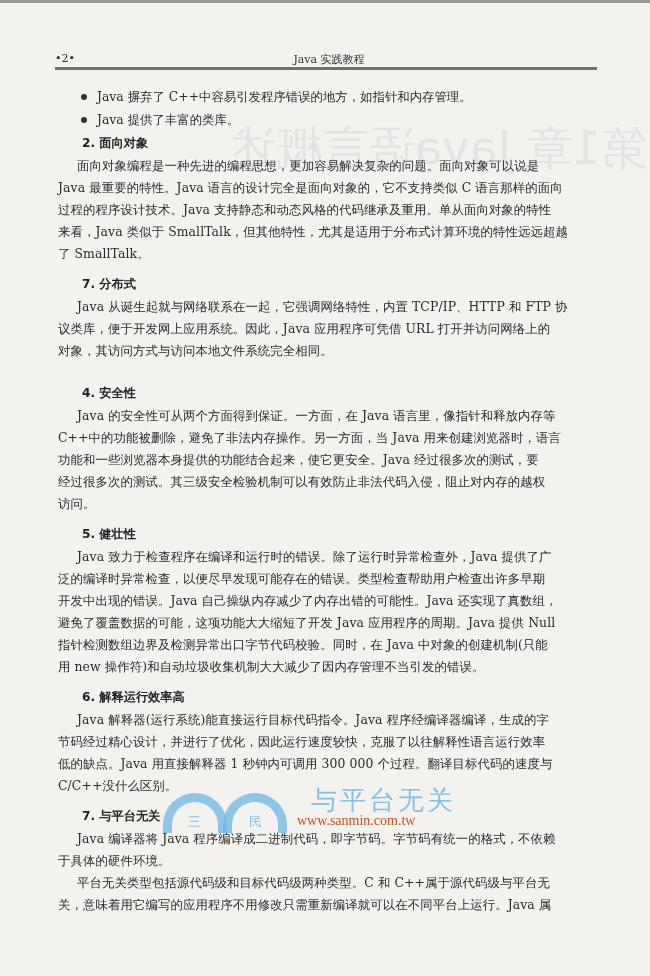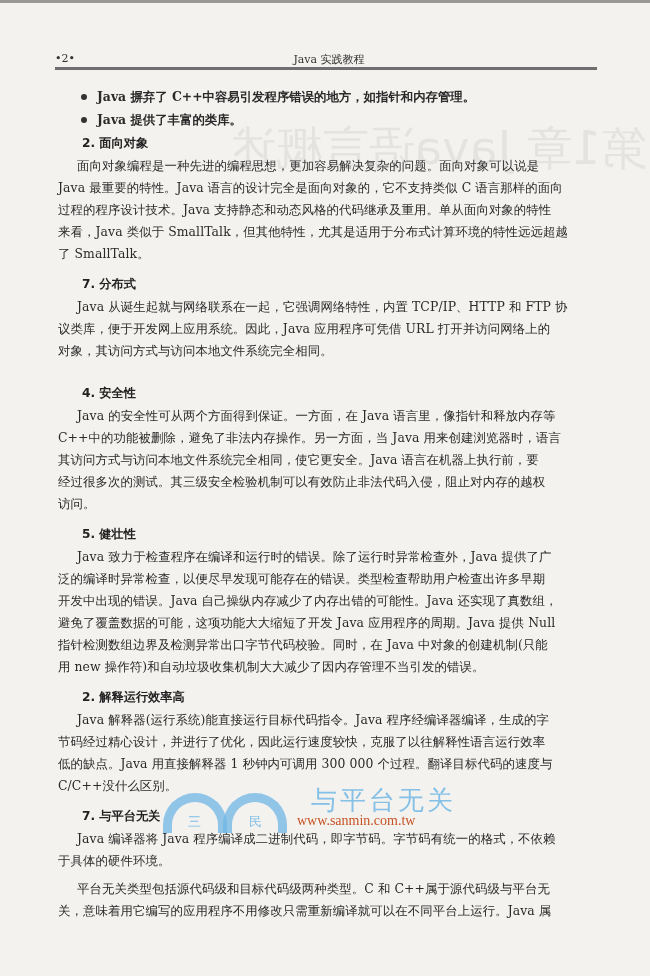--- a/index.html
+++ b/index.html
@@ -10,21 +10,21 @@
     color: #2a2a2a;
     position: relative;
   }
   .page { position: absolute; left: 0; top: 0; width: 650px; height: 976px; }
   .top-edge { position: absolute; left: 0; top: 0; width: 650px; height: 3px; background: #9a9894; }
   .header { position: absolute; left: 55px; top: 50px; width: 540px; height: 20px; }
   .page-num { position: absolute; left: 0; top: 2px; font-size: 11px; color: #333; }
   .running-title { position: absolute; left: 8px; right: 0; top: 2px; text-align: center; font-size: 11px; color: #333; }
   .header-rule { position: absolute; left: 55px; top: 67px; width: 542px; height: 3px; background: #6f6f6f; }
   .content { position: absolute; left: 77px; top: 86px; width: 520px; font-size: 12.4px; line-height: 22px; }
-  .bullet { position: relative; padding-left: 20px; height: 23px; white-space: nowrap; font-weight: bold; }
+  .bullet { position: relative; padding-left: 20px; height: 23px; white-space: nowrap; }
   .bullet .dot { position: absolute; left: 4px; top: 8px; width: 6px; height: 6px; border-radius: 50%; background: #333; }
   .section { }
   .sec-title { font-family: "DejaVu Sans", "Liberation Sans", sans-serif; font-weight: bold; font-size: 12.2px; height: 23px; line-height: 23px; padding-left: 5px; color: #222; }
   .line { display: block; white-space: nowrap; height: 22px; letter-spacing: 0.1px; }
   .body-text { margin-left: -19px; }
   .body-text .first { padding-left: 19px; }
   .watermark { position: absolute; left: 163px; top: 783px; width: 340px; height: 50px; pointer-events: none; }
   .wm-arch { position: absolute; bottom: 0; width: 64px; height: 40px; border: 9px solid #6fb7e6; border-bottom: none; border-radius: 64px 64px 0 0; box-sizing: border-box; opacity: 0.75; }
   .wm-glyph { position: absolute; bottom: 2px; font-size: 13px; color: #7fbfe8; }
   .wm-name { position: absolute; left: 148px; top: 0px; font-size: 26px; color: #72b8e6; letter-spacing: 3px; font-family: "DejaVu Serif", serif; opacity: 0.85; }
@@ -73,55 +73,55 @@
         <span class="line">议类库，便于开发网上应用系统。因此，Java 应用程序可凭借 URL 打开并访问网络上的</span>
         <span class="line">对象，其访问方式与访问本地文件系统完全相同。</span>
       </div>
     </div>
 
     <div class="section" style="margin-top:20px;">
       <div class="sec-title">4. 安全性</div>
       <div class="body-text">
         <span class="line first">Java 的安全性可从两个方面得到保证。一方面，在 Java 语言里，像指针和释放内存等</span>
         <span class="line">C++中的功能被删除，避免了非法内存操作。另一方面，当 Java 用来创建浏览器时，语言</span>
-        <span class="line">其访问方式与访问本地文件系统完全相同，使它更安全。Java 语言在机器上执行前，要</span>
+        <span class="line">功能和一些浏览器本身提供的功能结合起来，使它更安全。Java 经过很多次的测试，要</span>
         <span class="line">经过很多次的测试。其三级安全检验机制可以有效防止非法代码入侵，阻止对内存的越权</span>
         <span class="line">访问。</span>
       </div>
     </div>
 
     <div class="section" style="margin-top:8px;">
       <div class="sec-title">5. 健壮性</div>
       <div class="body-text">
         <span class="line first">Java 致力于检查程序在编译和运行时的错误。除了运行时异常检查外，Java 提供了广</span>
         <span class="line">泛的编译时异常检查，以便尽早发现可能存在的错误。类型检查帮助用户检查出许多早期</span>
         <span class="line">开发中出现的错误。Java 自己操纵内存减少了内存出错的可能性。Java 还实现了真数组，</span>
         <span class="line">避免了覆盖数据的可能，这项功能大大缩短了开发 Java 应用程序的周期。Java 提供 Null</span>
         <span class="line">指针检测数组边界及检测异常出口字节代码校验。同时，在 Java 中对象的创建机制(只能</span>
         <span class="line">用 new 操作符)和自动垃圾收集机制大大减少了因内存管理不当引发的错误。</span>
       </div>
     </div>
 
     <div class="section" style="margin-top:8px;">
-      <div class="sec-title">2. 解释运行效率高</div>
+      <div class="sec-title">6. 解释运行效率高</div>
       <div class="body-text">
         <span class="line first">Java 解释器(运行系统)能直接运行目标代码指令。Java 程序经编译器编译，生成的字</span>
         <span class="line">节码经过精心设计，并进行了优化，因此运行速度较快，克服了以往解释性语言运行效率</span>
         <span class="line">低的缺点。Java 用直接解释器 1 秒钟内可调用 300 000 个过程。翻译目标代码的速度与</span>
         <span class="line">C/C++没什么区别。</span>
       </div>
     </div>
 
     <div class="section" style="margin-top:8px;">
       <div class="sec-title">7. 与平台无关</div>
       <div class="body-text">
         <span class="line first">Java 编译器将 Java 程序编译成二进制代码，即字节码。字节码有统一的格式，不依赖</span>
         <span class="line">于具体的硬件环境。</span>
       </div>
-      <div class="body-text" style="margin-top:6px;">
+      <div class="body-text" style="margin-top:0;">
         <span class="line first">平台无关类型包括源代码级和目标代码级两种类型。C 和 C++属于源代码级与平台无</span>
         <span class="line">关，意味着用它编写的应用程序不用修改只需重新编译就可以在不同平台上运行。Java 属</span>
       </div>
     </div>
   </div>
 
   <div class="watermark">
     <div class="wm-arch" style="left:0px;"></div>
     <div class="wm-arch" style="left:60px;"></div>
     <span class="wm-glyph" style="left:25px;">三</span>

